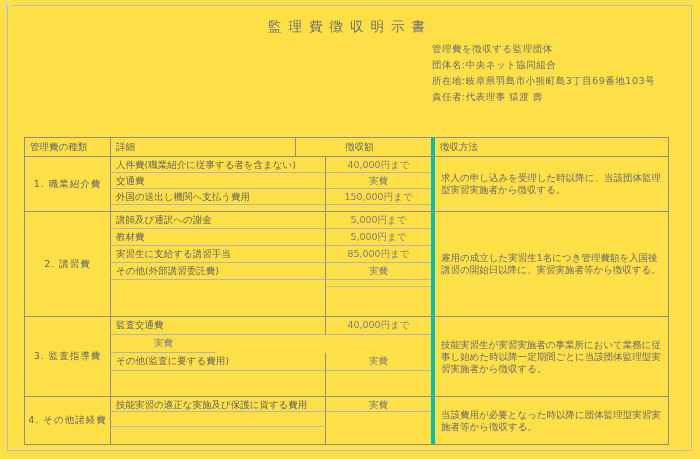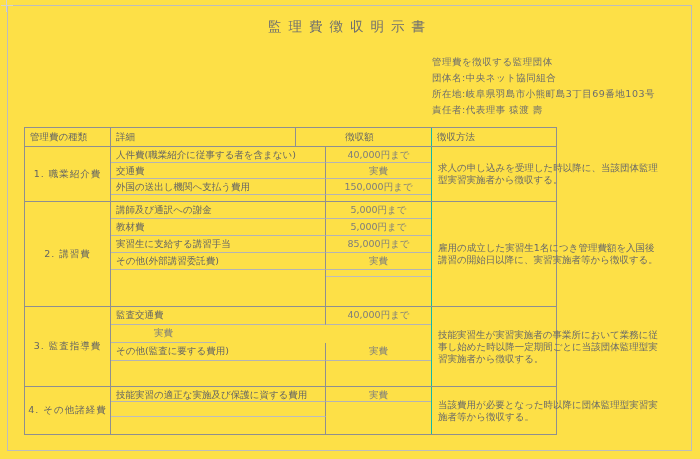--- a/index.html
+++ b/index.html
@@ -19,34 +19,34 @@
   .crop-mark::after  { content:""; position:absolute; left:0; top:5px; width:12px; height:1px; background:#d2d2d2; }
 
   .title {
     position:absolute; top:18px; left:0; width:100%;
     margin:0; text-align:center;
     font-size:13.5px; font-weight:normal; letter-spacing:7px;
     color:#6f6f6f;
   }
 
   .org-info {
-    position:absolute; left:432px; top:54px;
+    position:absolute; left:432px; top:41px;
     font-size:9.5px; line-height:16px; color:#6d6d6d;
     letter-spacing:0.5px; white-space:nowrap;
   }
 
   .doc-table {
-    position:absolute; left:24px; top:127px; width:533px;
+    position:absolute; left:24px; top:137px; width:645px;
     border:1px solid #8f8f8f;
     font-size:9.5px; color:#646464;
   }
   .trow { display:flex; width:100%; }
   .c1   { width:86px;  border-right:1px solid #8f8f8f; flex:none; }
   .cmid { width:320px; flex:none; display:flex; flex-direction:column; }
-  .c4   { width:237px; border-left:1px solid #14b8a6; flex:none; }
+  .c4   { width:237px; border-left:4px solid #14b8a6; flex:none; }
 
   .t-header { height:18px; }
   .t-header .hcell { padding:3px 0 0 5px; white-space:nowrap; overflow:hidden; }
   .t-header .cmid  { flex-direction:row; }
   .h2 { width:215px; border-right:1px solid #8f8f8f; }
   .h3 { width:105px;margin-left:44px; }
 
   .t-section { border-top:1px solid #8f8f8f; }
   .s1 { height:55px; }
   .s2 { height:105px; }

